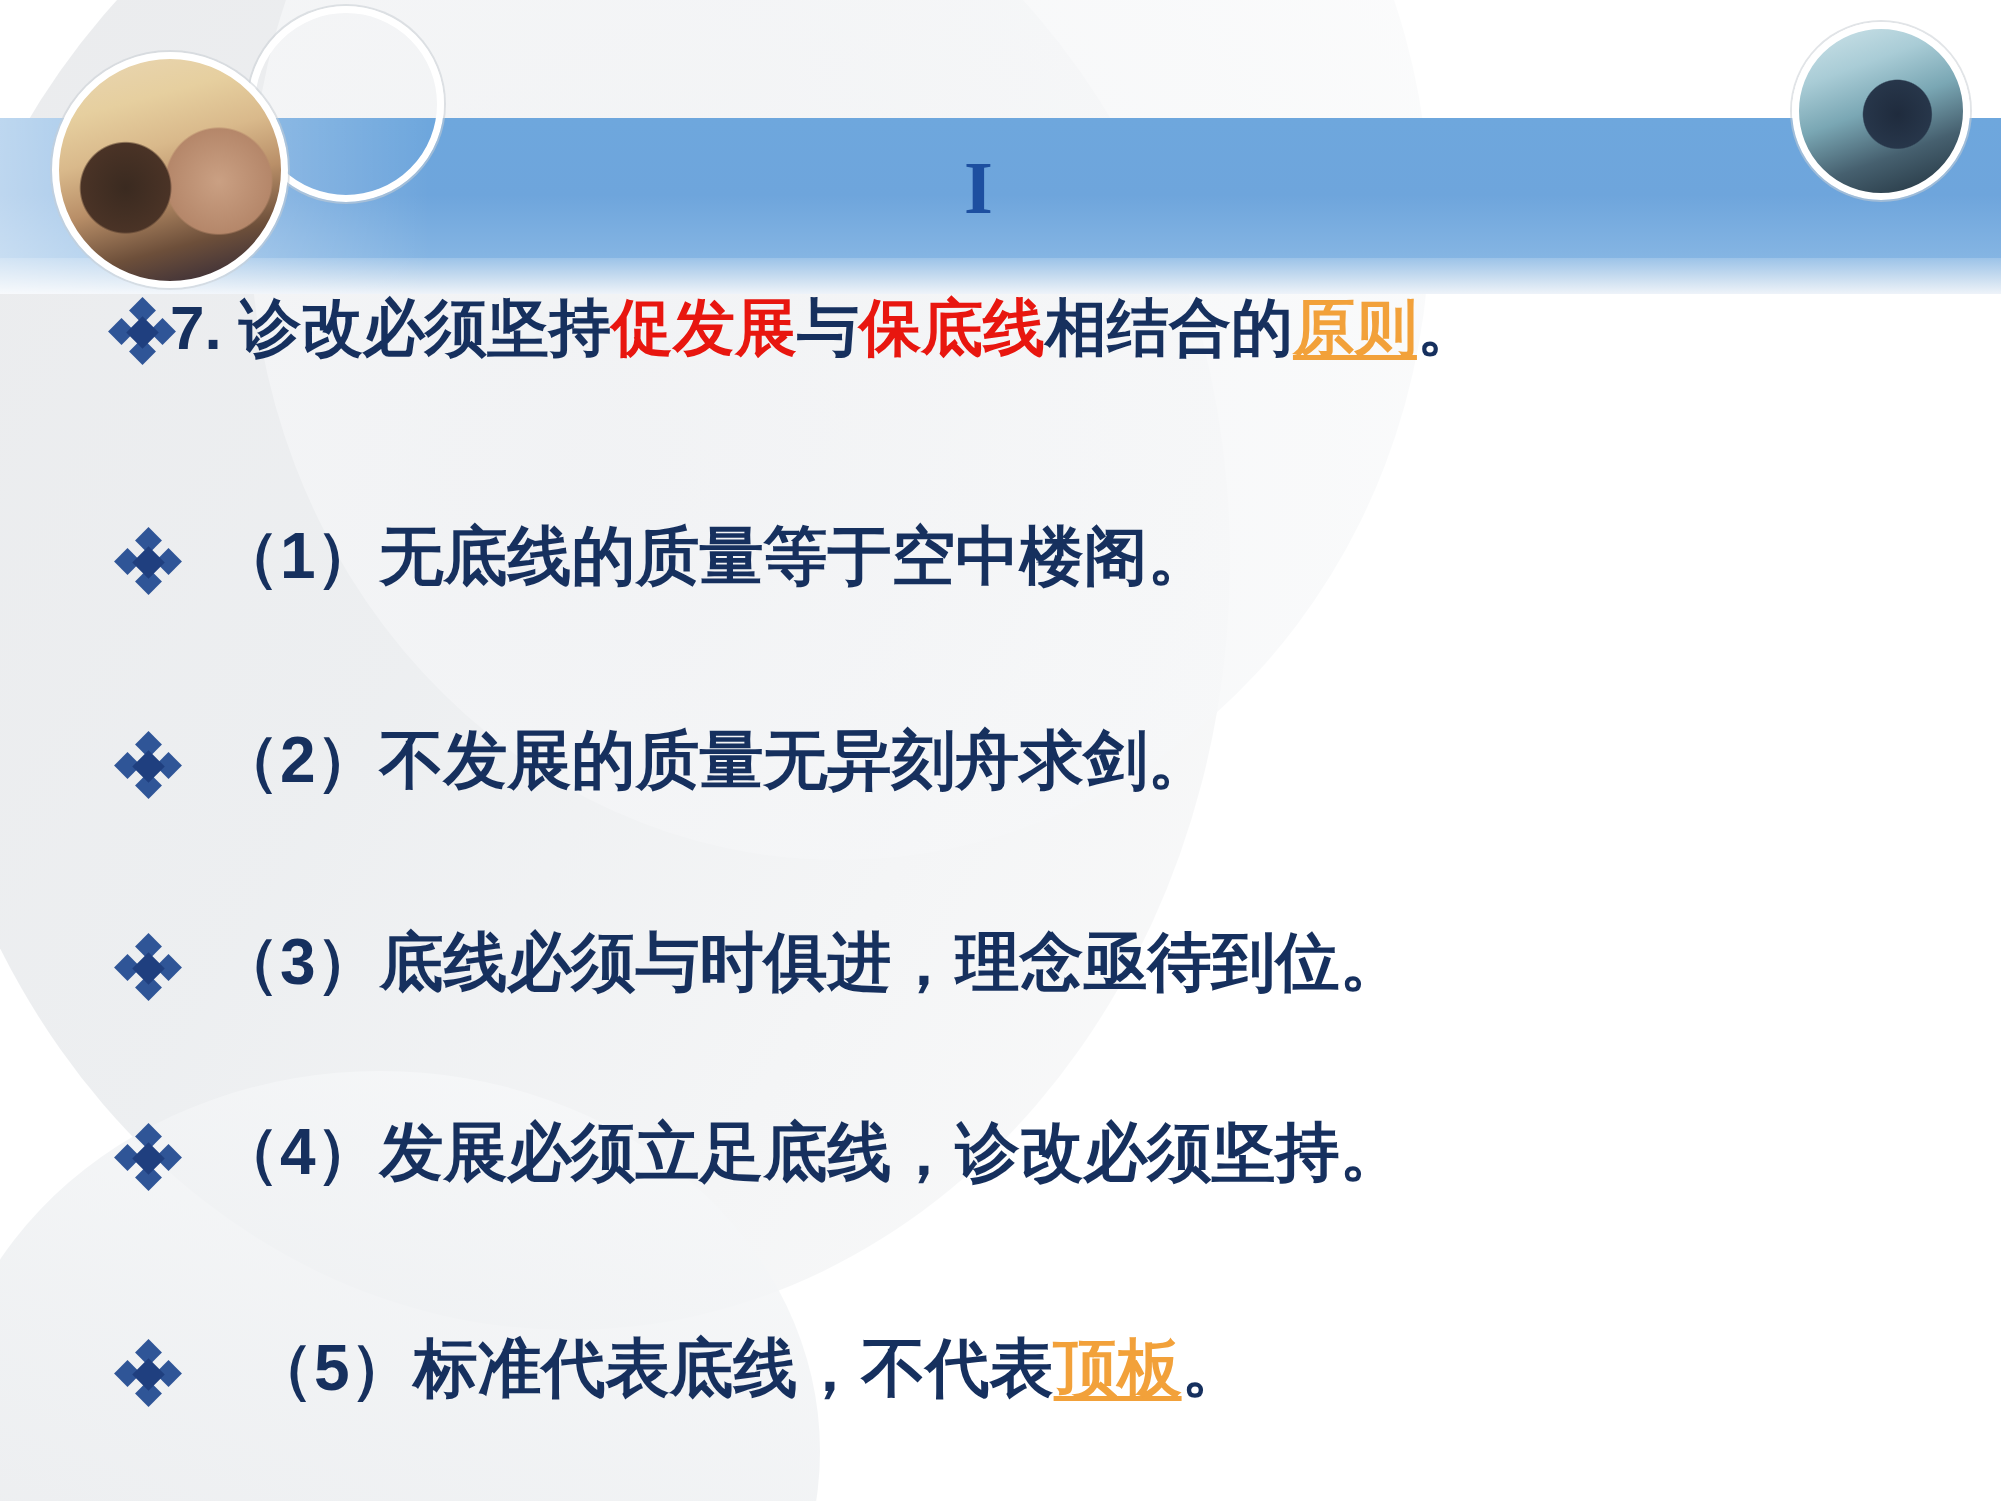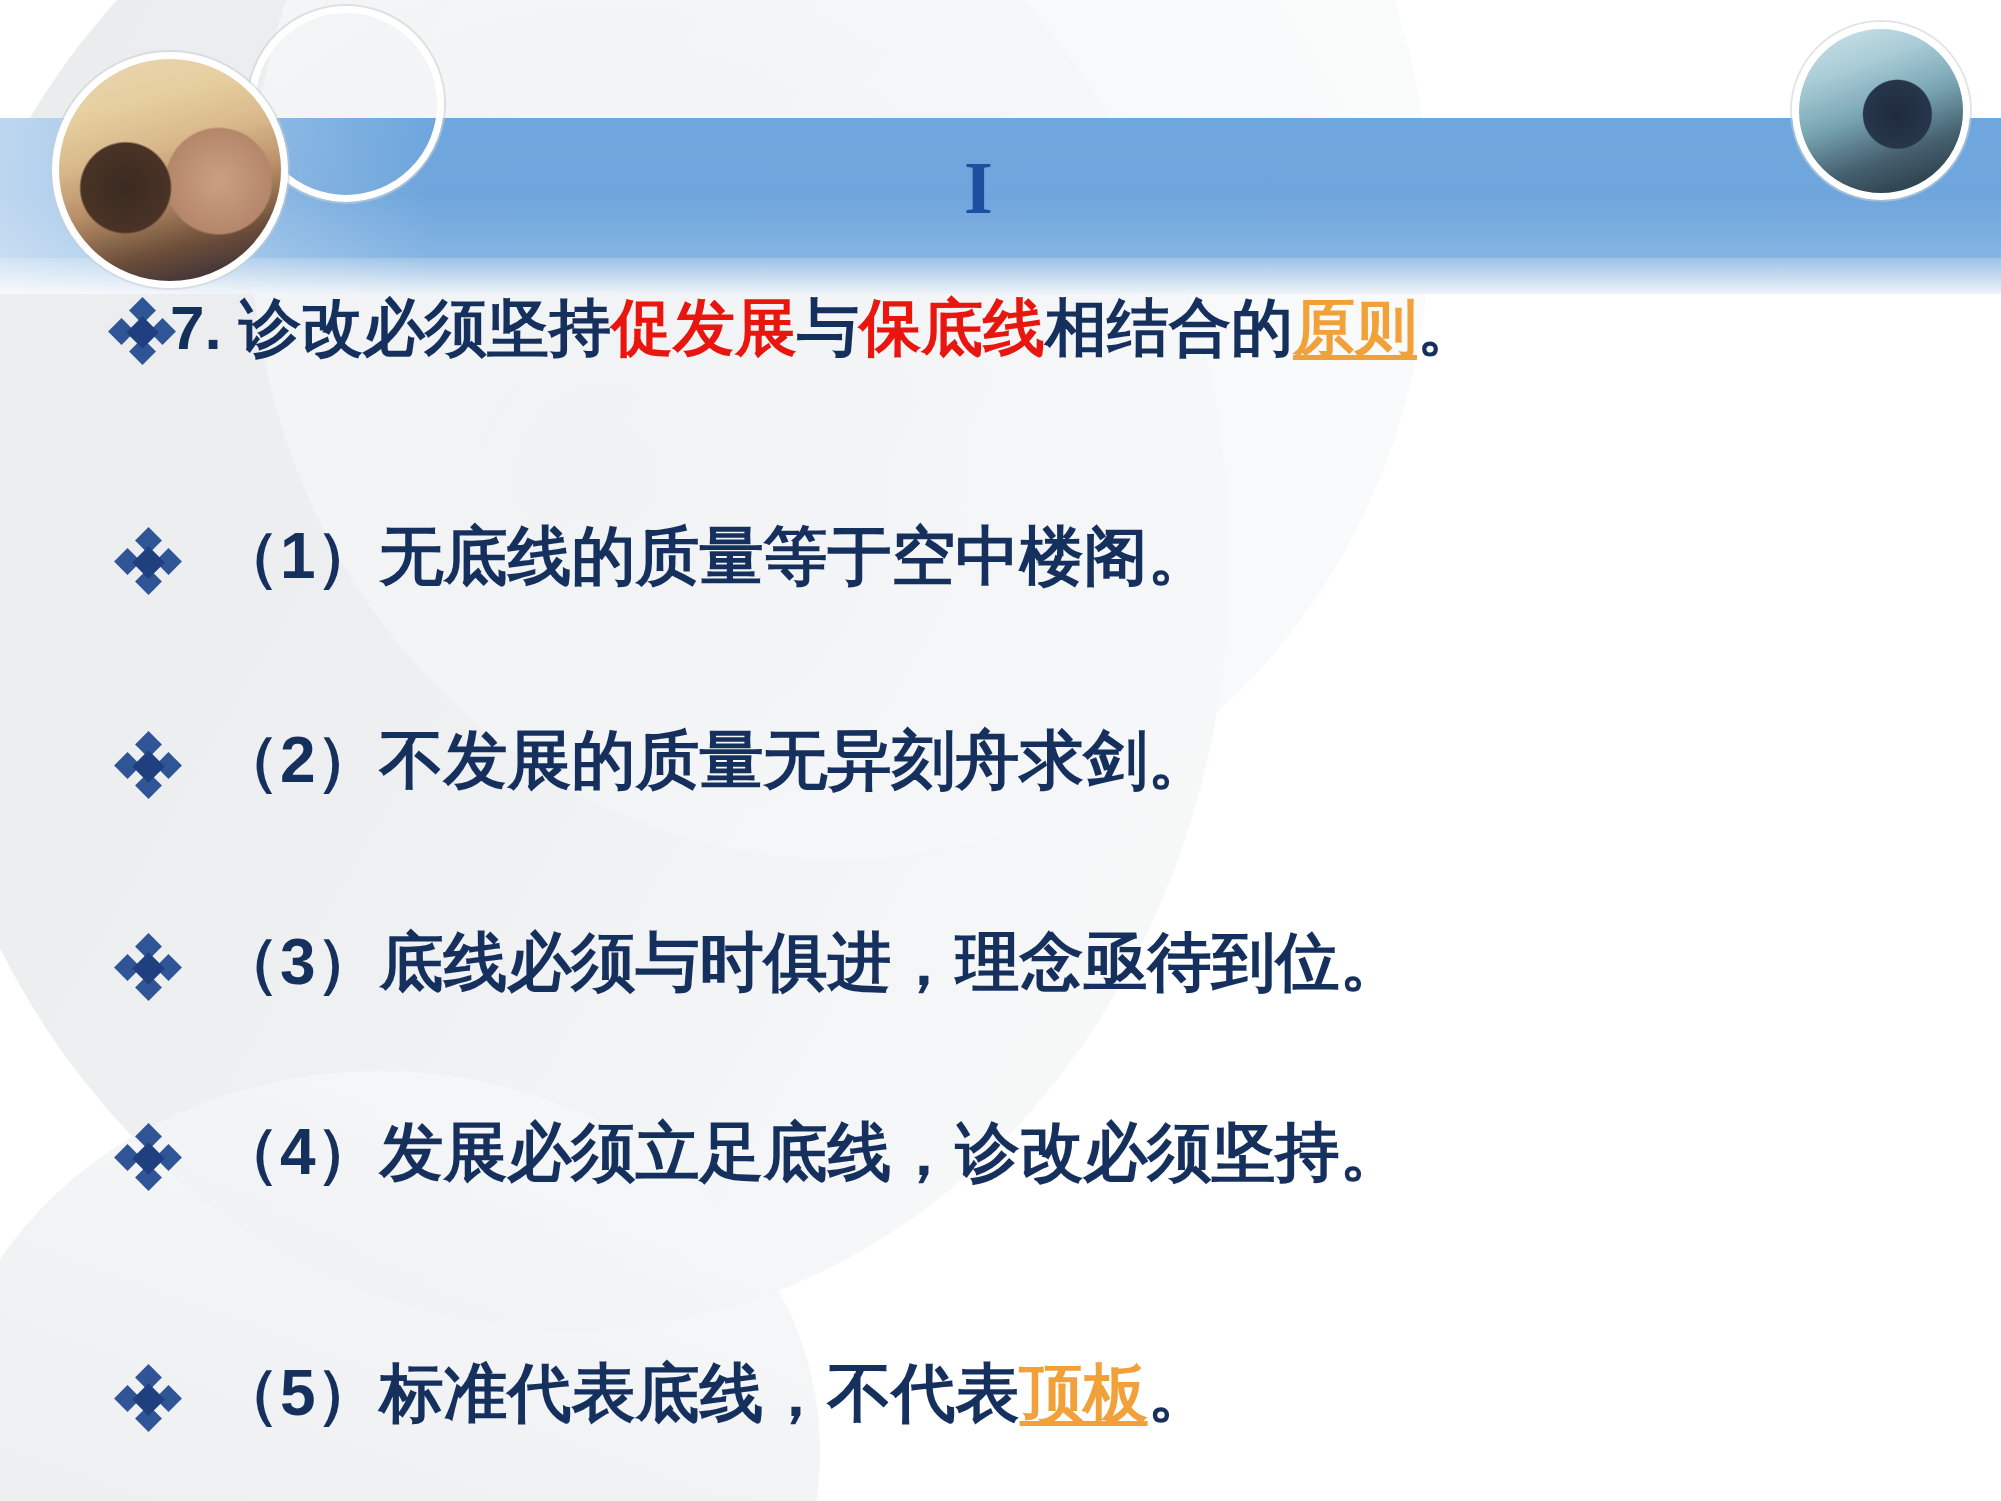--- a/index.html
+++ b/index.html
@@ -178,21 +178,21 @@
   .row-item { left: 118px; }
 
   .hl-red    { color: #e8160f; }
   .hl-orange { color: #f2a13a; text-decoration: underline; text-decoration-thickness: 5px; text-underline-offset: 6px; }
   .gap { display: inline-block; width: 40px; }
 
   .row-1 { top: 186px; }
   .row-2 { top: 390px; }
   .row-3 { top: 592px; }
   .row-4 { top: 782px; }
-  .row-5 { top: 1023px; }
+  .row-5 { top: 998px; gap: 34px; }
 
   
   .bottom-curve {
     position: absolute;
     left: -60px;
     bottom: -330px;
     width: 880px;
     height: 760px;
     border-radius: 50%;
     background: linear-gradient(20deg, #e4e6e9 0%, #eef0f2 55%, #f9fafb 100%);

